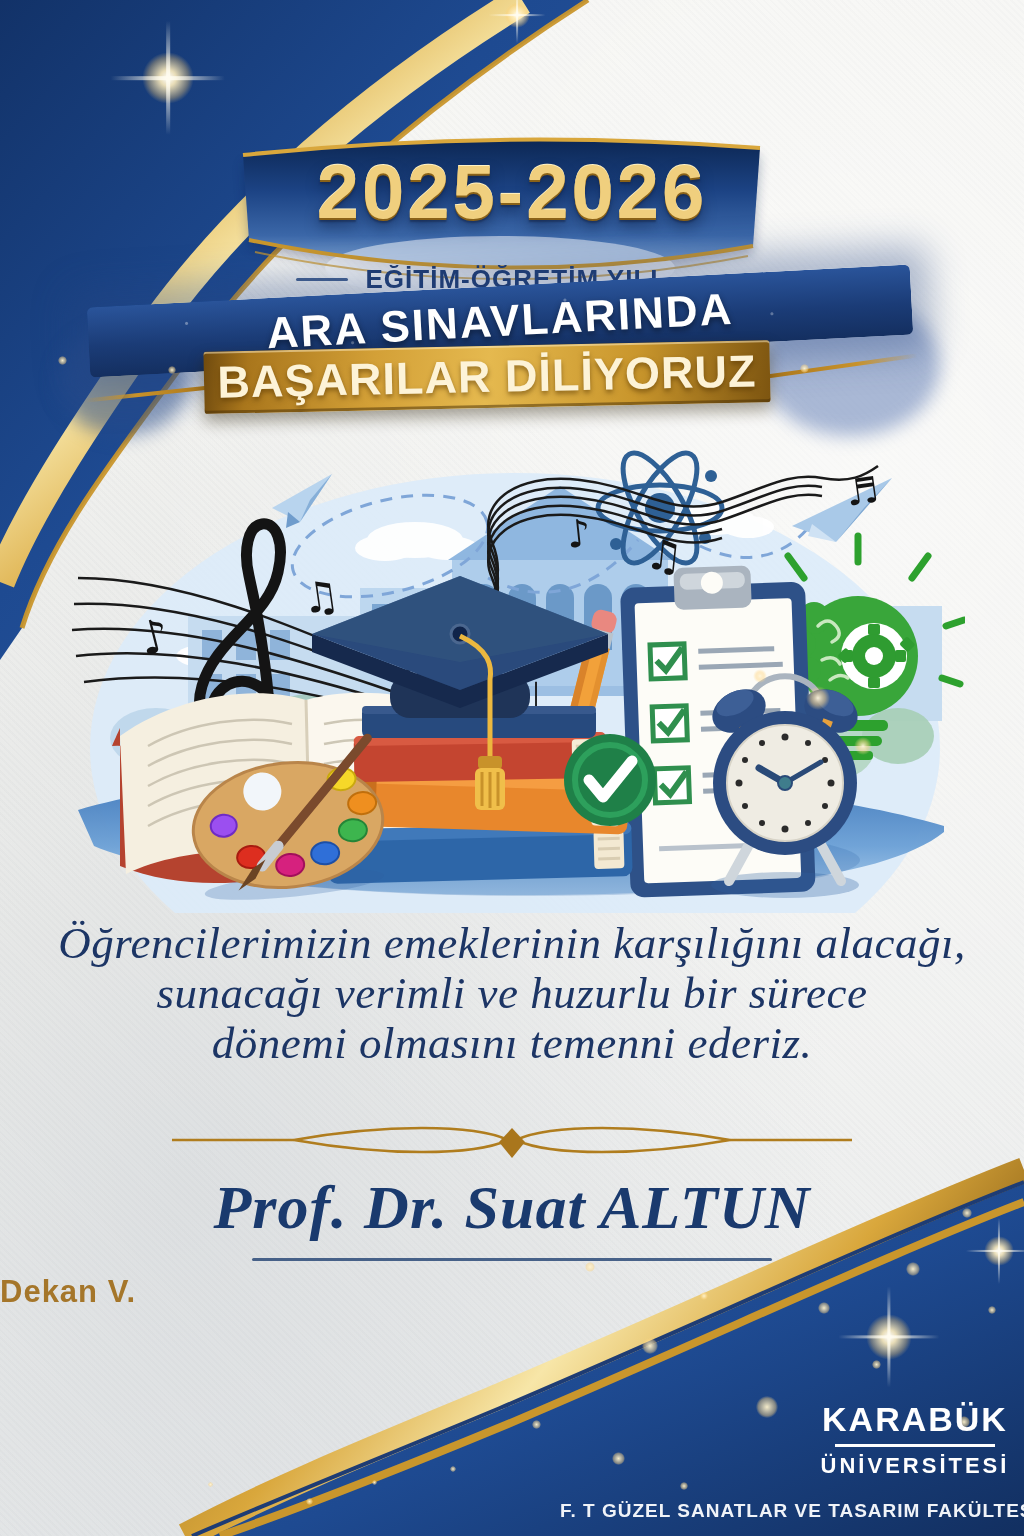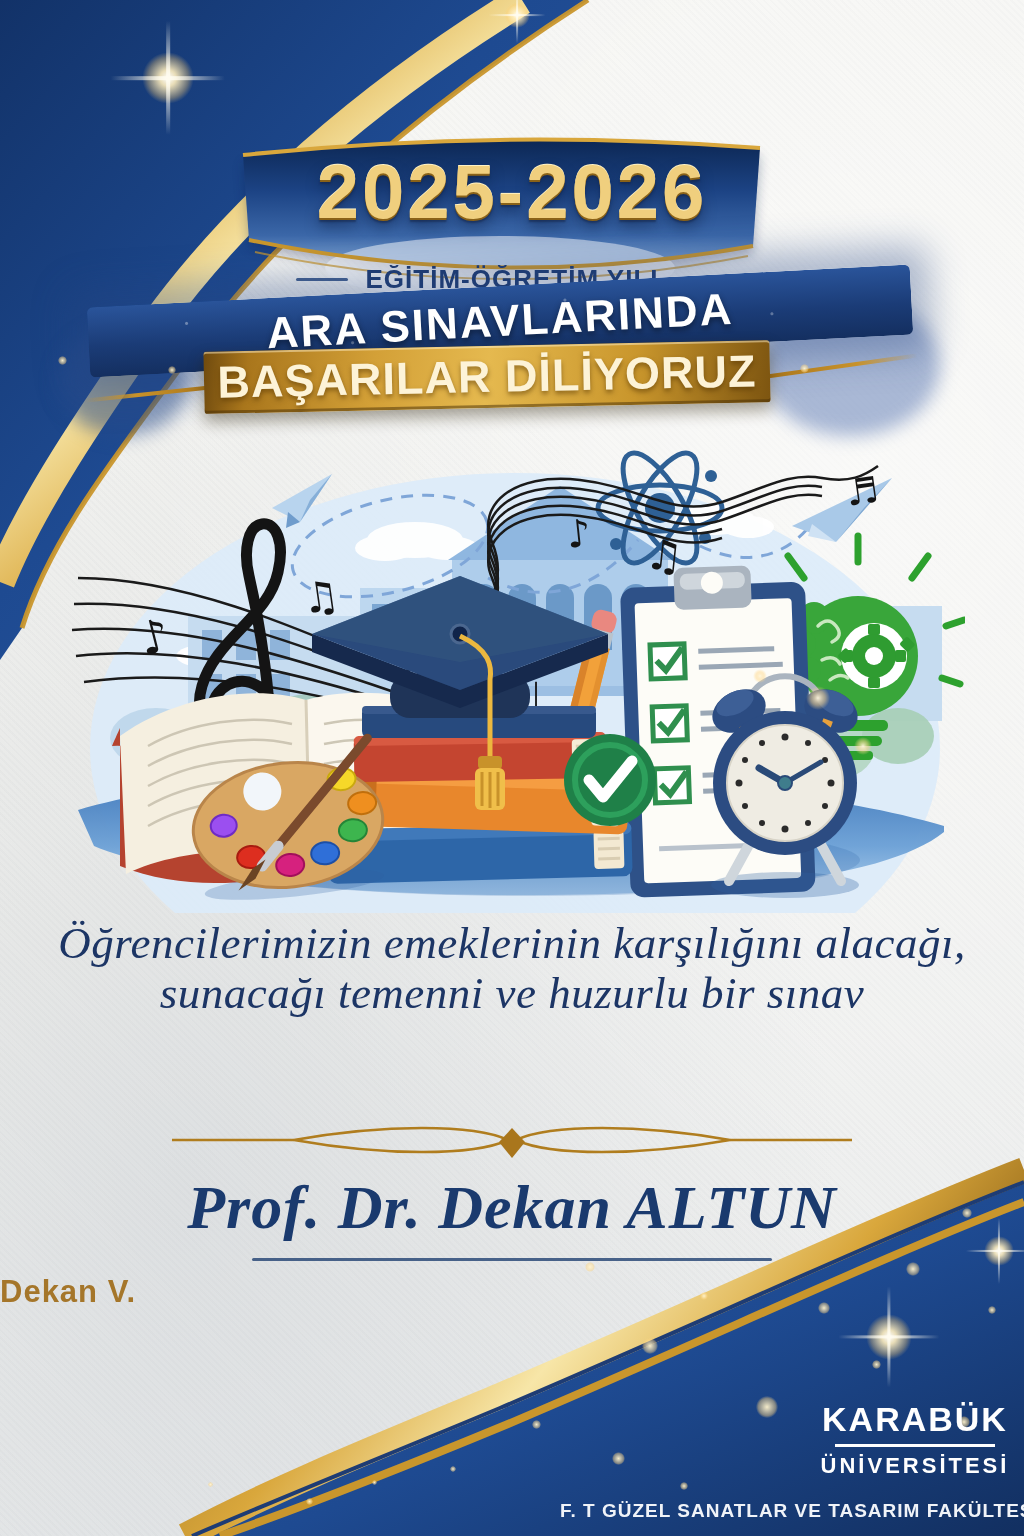--- a/index.html
+++ b/index.html
@@ -464,34 +464,35 @@
       </g>
     </g>
 
     <circle cx="758" cy="270" r="12" fill="url(#glowDot)"></circle>
     <circle cx="803" cy="318" r="9" fill="url(#glowDot)"></circle>
     <circle cx="700" cy="248" r="7" fill="url(#glowDot)"></circle>
   </svg>
 
   <div class="abs message">
     <div>Öğrencilerimizin emeklerinin karşılığını alacağı,</div>
-    <div>sunacağı temenni ve huzurlu bir sınav</div>
+    <div>sunacağı verimli ve huzurlu bir sürece</div>
+    <div>dönemi olmasını temenni ederiz.</div>
   </div>
 
   <svg class="abs" style="left:172px;top:1118px" width="680" height="44" viewBox="0 0 680 44">
     <g stroke="#b07d1e" stroke-width="2.5" fill="none">
       <line x1="0" y1="22" x2="122" y2="22"></line>
       <line x1="558" y1="22" x2="680" y2="22"></line>
       <path d="M122,22 C212,6 302,6 336,22 C302,38 212,38 122,22 Z"></path>
       <path d="M344,22 C378,6 468,6 558,22 C468,38 378,38 344,22 Z"></path>
     </g>
     <polygon points="340,10 353,24 340,40 327,24" fill="#a9761c"></polygon>
   </svg>
 
-  <div class="abs sig-name">Prof. Dr. Dekan ALTUN</div>
+  <div class="abs sig-name">Prof. Dr. Suat ALTUN</div>
   <div class="abs sig-line"></div>
   <div class="abs sig-title">Dekan V.</div>
 
   <svg class="abs" style="left:0;top:1106px" width="1024" height="430" viewBox="0 0 1024 430">
     <defs>
       <linearGradient id="bottomBlue" x1="0" y1="0" x2="1" y2="1">
         <stop offset="0" stop-color="#2c5ba3"></stop>
         <stop offset="55%" stop-color="#1e4a91"></stop>
         <stop offset="100%" stop-color="#122f60"></stop>
       </linearGradient>

